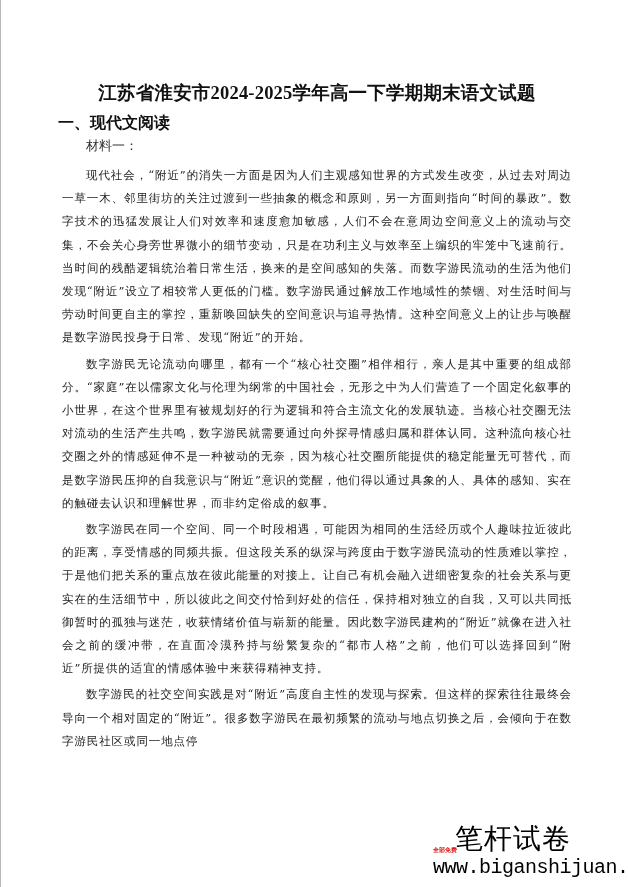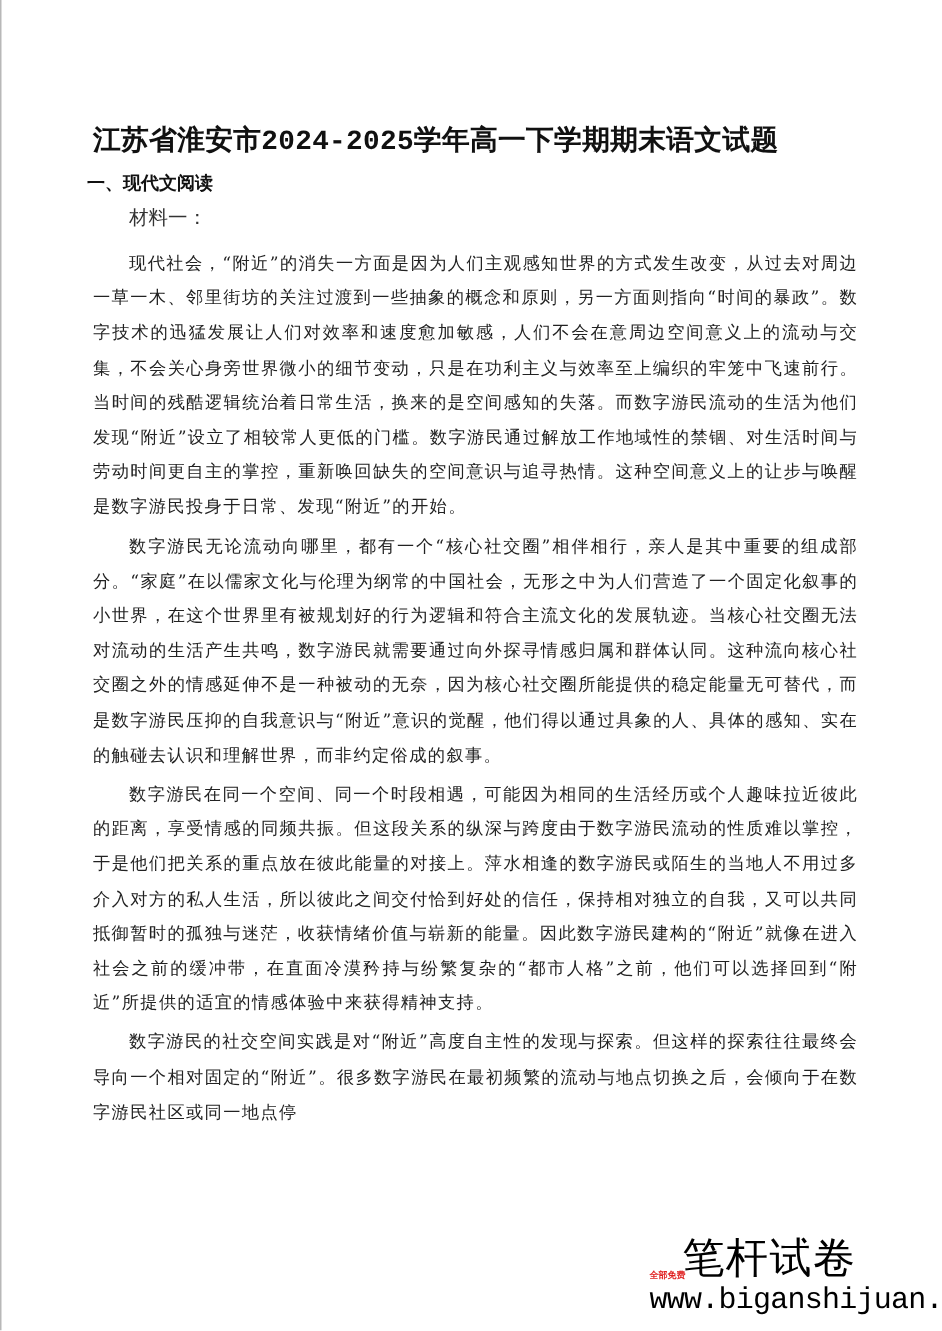--- a/index.html
+++ b/index.html
@@ -23,32 +23,32 @@
       height: 887px;
       background: #b8b8b8;
     }
     .page {
       position: absolute;
       left: 62px;
       top: 80px;
       width: 510px;
     }
     .title {
-      text-align: left;
+      text-align: center;
       font-size: 18.5px;
       font-weight: bold;
       letter-spacing: 0.2px;
       margin: 0 0 9px 0;
       white-space: nowrap;
-      font-family: Liberation Mono, monospace;
+      font-family: Liberation Serif, serif;
       color: #111;
     }
     .section-heading {
       margin-left: -4px;
-      font-size: 12px;
+      font-size: 16px;
       font-weight: bold;
       line-height: 17px;
       margin-bottom: 6px;
       color: #111;
     }
     .intro {
       font-size: 11.5px;
       line-height: 17px;
       text-indent: 24px;
       margin: 0 0 10px 0;
@@ -112,21 +112,21 @@
 <body>
 
 <div class="left-edge"></div>
 
 <div class="page">
   <h1 class="title">江苏省淮安市2024-2025学年高一下学期期末语文试题</h1>
   <div class="section-heading">一、现代文阅读</div>
   <p class="material-label">材料一：</p>
   <p class="para">现代社会，“附近”的消失一方面是因为人们主观感知世界的方式发生改变，从过去对周边一草一木、邻里街坊的关注过渡到一些抽象的概念和原则，另一方面则指向“时间的暴政”。数字技术的迅猛发展让人们对效率和速度愈加敏感，人们不会在意周边空间意义上的流动与交集，不会关心身旁世界微小的细节变动，只是在功利主义与效率至上编织的牢笼中飞速前行。当时间的残酷逻辑统治着日常生活，换来的是空间感知的失落。而数字游民流动的生活为他们发现“附近”设立了相较常人更低的门槛。数字游民通过解放工作地域性的禁锢、对生活时间与劳动时间更自主的掌控，重新唤回缺失的空间意识与追寻热情。这种空间意义上的让步与唤醒是数字游民投身于日常、发现“附近”的开始。</p>
   <p class="para">数字游民无论流动向哪里，都有一个“核心社交圈”相伴相行，亲人是其中重要的组成部分。“家庭”在以儒家文化与伦理为纲常的中国社会，无形之中为人们营造了一个固定化叙事的小世界，在这个世界里有被规划好的行为逻辑和符合主流文化的发展轨迹。当核心社交圈无法对流动的生活产生共鸣，数字游民就需要通过向外探寻情感归属和群体认同。这种流向核心社交圈之外的情感延伸不是一种被动的无奈，因为核心社交圈所能提供的稳定能量无可替代，而是数字游民压抑的自我意识与“附近”意识的觉醒，他们得以通过具象的人、具体的感知、实在的触碰去认识和理解世界，而非约定俗成的叙事。</p>
-  <p class="para">数字游民在同一个空间、同一个时段相遇，可能因为相同的生活经历或个人趣味拉近彼此的距离，享受情感的同频共振。但这段关系的纵深与跨度由于数字游民流动的性质难以掌控，于是他们把关系的重点放在彼此能量的对接上。萍水相逢的数字游民或陌生的当地人不用过多介入对方的私人生活，所以彼此之间交付恰到好处的信任，保持相对独立的自我，又可以共同抵御暂时的孤独与迷茫，收获情绪价值与崭新的能量。因此数字游民建构的“附近”就像在进入社会之前的缓冲带，在直面冷漠矜持与纷繁复杂的“都市人格”之前，他们可以选择回到“附近”所提供的适宜的情感体验中来获得精神支持。</p>
+  <p class="para">数字游民在同一个空间、同一个时段相遇，可能因为相同的生活经历或个人趣味拉近彼此的距离，享受情感的同频共振。但这段关系的纵深与跨度由于数字游民流动的性质难以掌控，于是他们把关系的重点放在彼此能量的对接上。让自己有机会融入进细密复杂的社会关系与更实在的生活细节中，所以彼此之间交付恰到好处的信任，保持相对独立的自我，又可以共同抵御暂时的孤独与迷茫，收获情绪价值与崭新的能量。因此数字游民建构的“附近”就像在进入社会之前的缓冲带，在直面冷漠矜持与纷繁复杂的“都市人格”之前，他们可以选择回到“附近”所提供的适宜的情感体验中来获得精神支持。</p>
   <p class="para">数字游民的社交空间实践是对“附近”高度自主性的发现与探索。但这样的探索往往最终会导向一个相对固定的“附近”。很多数字游民在最初频繁的流动与地点切换之后，会倾向于在数字游民社区或同一地点停</p>
 </div>
 
 <div class="watermark">
   <span class="wm-small">全部免费</span>
   <span class="wm-cn">笔杆试卷</span>
   <span class="wm-url">www.biganshijuan.com</span>
 </div>
 
 </body></html>

